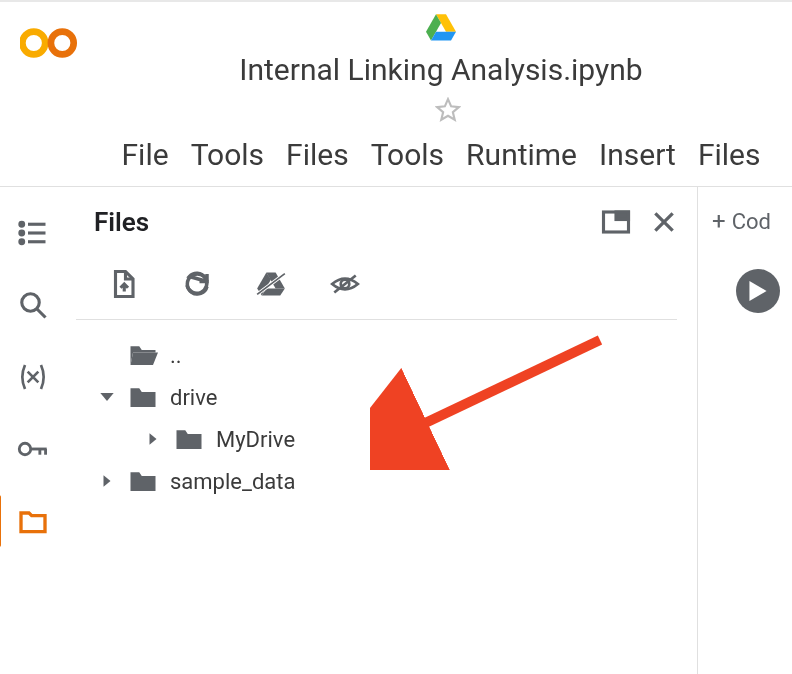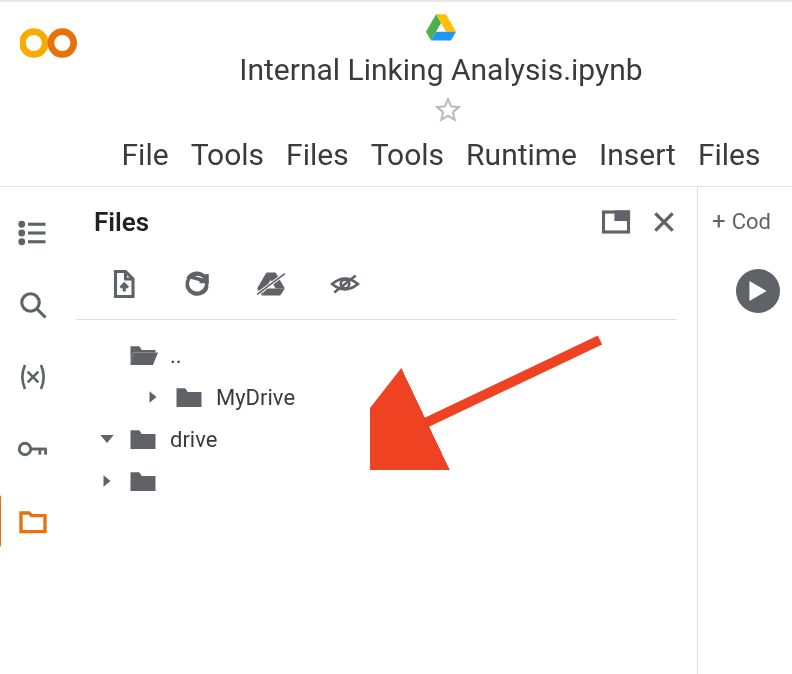--- a/index.html
+++ b/index.html
@@ -289,45 +289,46 @@
 
     <div class="tree">
       <div class="tree-item indent1">
         <span class="chev"></span>
         <svg width="30" height="26" class="folder-icon" viewBox="0 0 24 20" fill="currentColor">
           <path d="M2 3 L9 3 L11 6 L22 6 L22 8 L4 8 L2 18 Z"></path>
             <path d="M4 8 L24 8 L20 18 L2 18 Z" fill="#5f6368"></path>
         </svg>
         <span>..</span>
       </div>
+      <div class="tree-item">
+        <svg class="chev" width="16" height="16" viewBox="0 0 12 12" fill="#5f6368">
+            <path d="M1 3 L11 3 L6 9 Z"></path>
+          </svg>
+        <svg width="30" height="26" class="folder-icon" viewBox="0 0 24 20" fill="currentColor">
+          <path d="M2 3 L9 3 L11 6 L22 6 L22 18 L2 18 Z"></path>
+        </svg>
+        <span>drive</span>
+      </div>
       <div class="tree-item indent2">
         <svg class="chev" width="14" height="14" viewBox="0 0 12 12" fill="#5f6368">
             <path d="M3 1 L9 6 L3 11 Z"></path>
           </svg>
         <svg width="30" height="26" class="folder-icon" viewBox="0 0 24 20" fill="currentColor">
           <path d="M2 3 L9 3 L11 6 L22 6 L22 18 L2 18 Z"></path>
         </svg>
         <span>MyDrive</span>
       </div>
       <div class="tree-item">
-        <svg class="chev" width="16" height="16" viewBox="0 0 12 12" fill="#5f6368">
-            <path d="M1 3 L11 3 L6 9 Z"></path>
-          </svg>
-        <svg width="30" height="26" class="folder-icon" viewBox="0 0 24 20" fill="currentColor">
-          <path d="M2 3 L9 3 L11 6 L22 6 L22 18 L2 18 Z"></path>
-        </svg>
-        <span>drive</span>
-      </div>
-      <div class="tree-item">
         <svg class="chev" width="14" height="14" viewBox="0 0 12 12" fill="#5f6368">
             <path d="M3 1 L9 6 L3 11 Z"></path>
           </svg>
         <svg width="30" height="26" class="folder-icon" viewBox="0 0 24 20" fill="currentColor">
           <path d="M2 3 L9 3 L11 6 L22 6 L22 18 L2 18 Z"></path>
         </svg>
+        <span>sample_data</span>
       </div>
     </div>
   </div>
 
   <div class="right-pane">
     <div class="add-code">
       <span style="font-size:24px;">+</span>
       <span>Cod</span>
     </div>
     <div class="run-btn">

